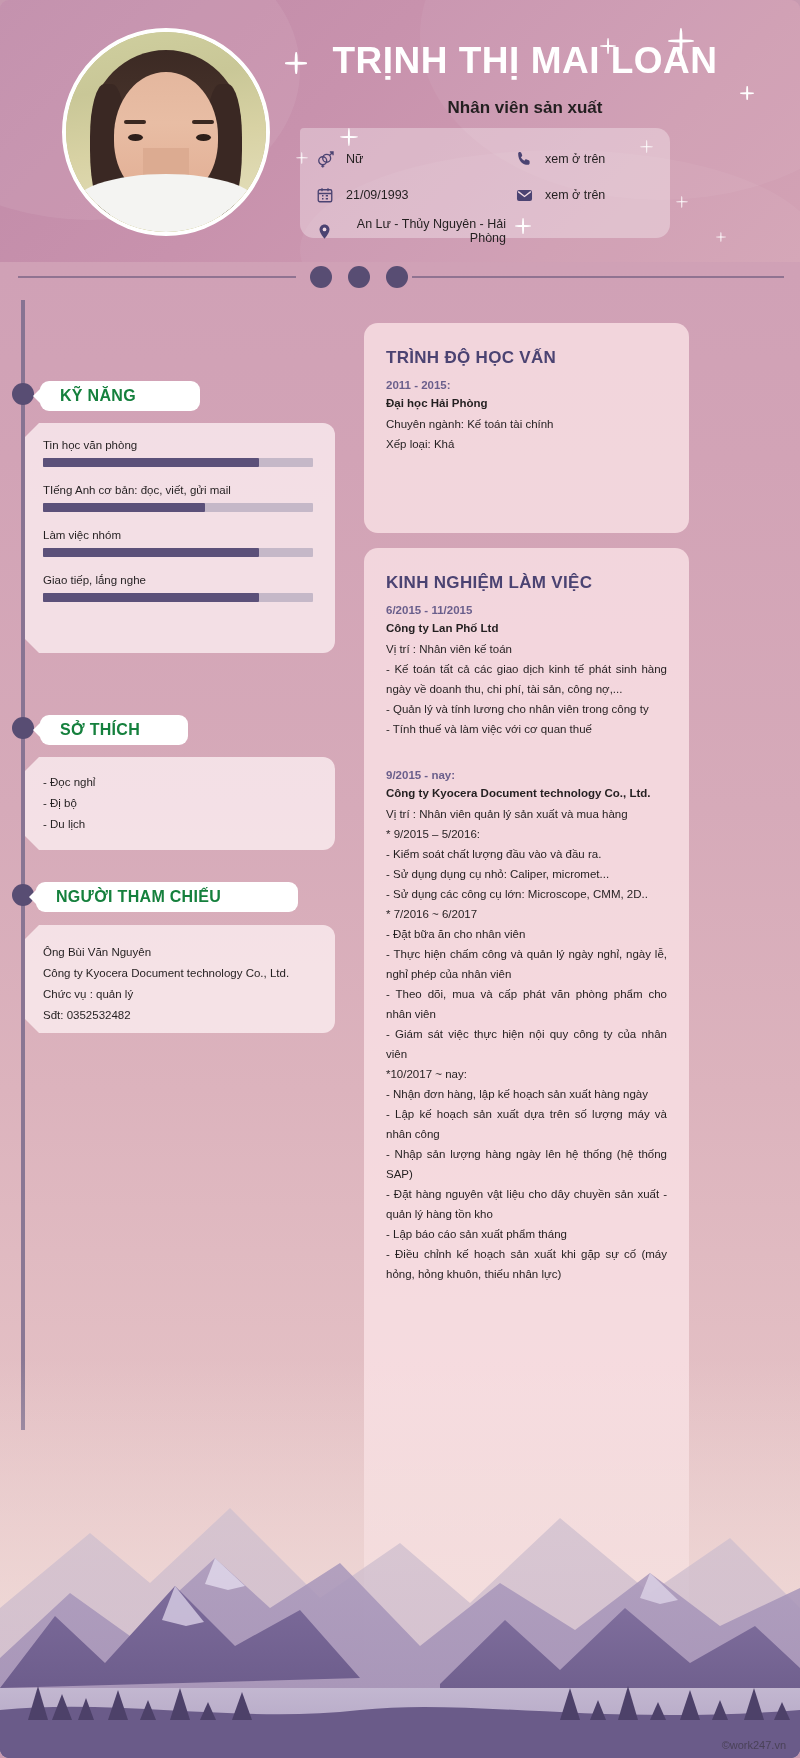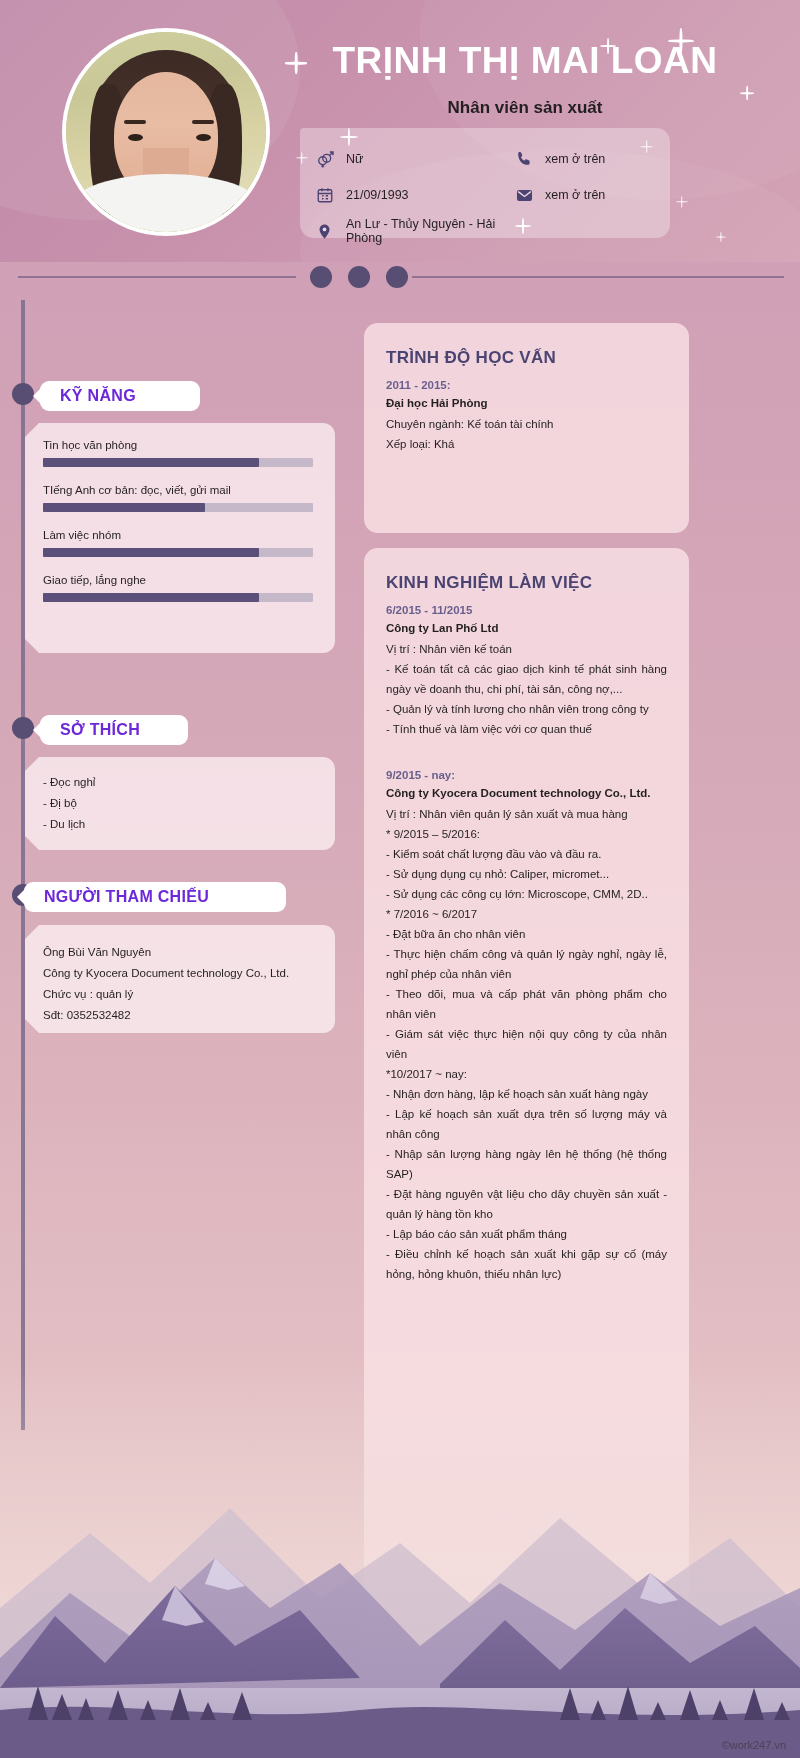--- a/index.html
+++ b/index.html
@@ -7,20 +7,21 @@
     width: 800px; height: 1758px;
     font-family: "Liberation Sans", sans-serif;
     background: #c79ab0;
     position: relative; overflow: hidden;
   }
 
   .page {
     position: absolute; inset: 0;
     background: linear-gradient(180deg, #c99ab3 0%, #cfa0b6 10%, #d2a3b6 26%, #d6aab9 46%, #dcb3bd 62%, #e3bfc4 78%, #e9cbcc 90%, #eed6d4 100%);
     overflow: hidden;
+    border-radius: 9px;
   }
 
   
   .header {
     position: absolute; left: 0; top: 0; width: 800px; height: 262px;
     background: linear-gradient(135deg, #c08aa8 0%, #c892ad 40%, #cf9cb2 75%, #d3a3b5 100%);
     overflow: hidden;
   }
   .hdr-swirl {
     position: absolute; border-radius: 50%;
@@ -71,39 +72,40 @@
   .jobtitle {
     position: absolute; left: 290px; top: 98px; width: 470px;
     color: #231f20; font-size: 17px; font-weight: bold; text-align: center;
   }
 
   .contact-card {
     position: absolute; left: 300px; top: 128px; width: 370px; height: 110px;
     background: rgba(255,255,255,0.32);
     border-radius: 4px 14px 14px 14px;
     padding: 13px 16px 0 4px;
+    text-align: right;
   }
   .crow { display: flex; align-items: center; height: 36px; }
   .cicon { width: 30px; flex: 0 0 30px; display:flex; align-items:center; justify-content:flex-start; color:#4b4372; }
   .ctext { font-size: 12.5px; color: #231f20; }
   .ccol-left { position:absolute; left:16px; top:13px; width:190px; }
   .ccol-right { position:absolute; left:215px; top:13px; width:160px; }
 
   .divider-line-l { position:absolute; left:18px; top:276px; width:278px; height:2px; background:#5b4f73; opacity:.55; }
   .divider-line-r { position:absolute; left:412px; top:276px; width:372px; height:2px; background:#5b4f73; opacity:.55; }
   .dot-big { position:absolute; top:266px; width:22px; height:22px; border-radius:50%; background:#584d73; }
 
   
   .timeline { position:absolute; left:21px; top:300px; width:4px; height:1130px; background:#7a6b8c; opacity:.85; }
   .tl-dot { position:absolute; left:12px; width:22px; height:22px; border-radius:50%; background:#584d73; }
 
   .sec-label {
     position:absolute; background:#fff; border-radius:9px;
     height:30px; display:flex; align-items:center; padding-left:20px;
-    color:#6d28d9; font-size:16px; font-weight:bold; letter-spacing:.3px;
+    color:#15803d; font-size:16px; font-weight:bold; letter-spacing:.3px;
   }
   .sec-label::before {
     content:""; position:absolute; left:-7px; top:50%; transform:translateY(-50%);
     width:0;height:0;border-top:8px solid transparent;border-bottom:8px solid transparent;
     border-right:8px solid #fff;
   }
 
   .lpanel {
     position:absolute; left:25px; width:310px;
     background: rgba(255,245,246,0.72);
@@ -275,21 +277,21 @@
   <div class="sec-label" style="left:40px; top:715px; width:148px;">
     <span>SỞ THÍCH</span>
   </div>
   <div class="lpanel topnotch" style="top:757px; height:93px; padding:15px 18px 0 18px;">
     <div class="plain-line">- Đọc nghỉ</div>
     <div class="plain-line">- Đị bộ</div>
     <div class="plain-line">- Du lịch</div>
   </div>
 
   <div class="tl-dot" style="top:884px;"></div>
-  <div class="sec-label" style="left:24px; top:882px; width:262px;">
+  <div class="sec-label" style="left:36px; top:882px; width:262px;">
     <span>NGƯỜI THAM CHIẾU</span>
   </div>
   <div class="lpanel topnotch" style="top:925px; height:108px; padding:17px 18px 0 18px;">
     <div class="plain-line">Ông Bùi Văn Nguyên</div>
     <div class="plain-line">Công ty Kyocera Document technology Co., Ltd.</div>
     <div class="plain-line">Chức vụ : quản lý</div>
     <div class="plain-line">Sđt: 0352532482</div>
   </div>
 
   <div class="rpanel" style="top:323px; height:210px; padding:25px 22px;">

